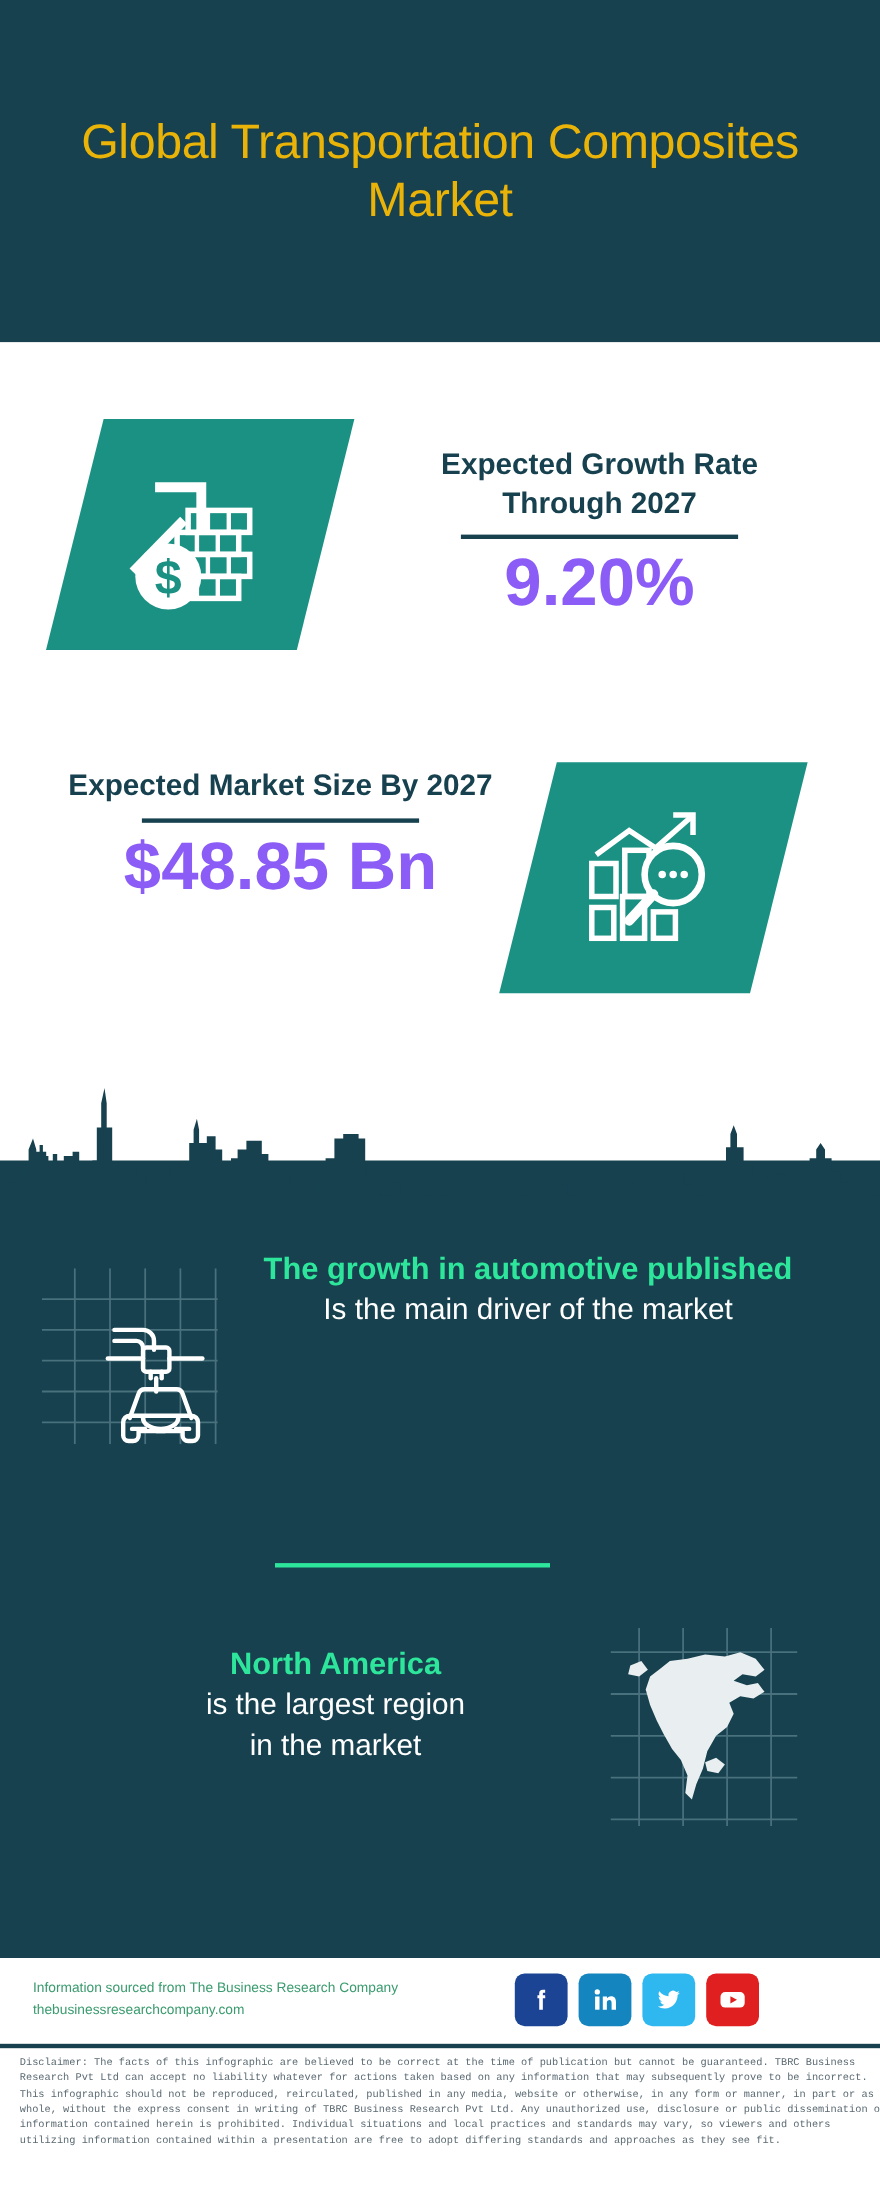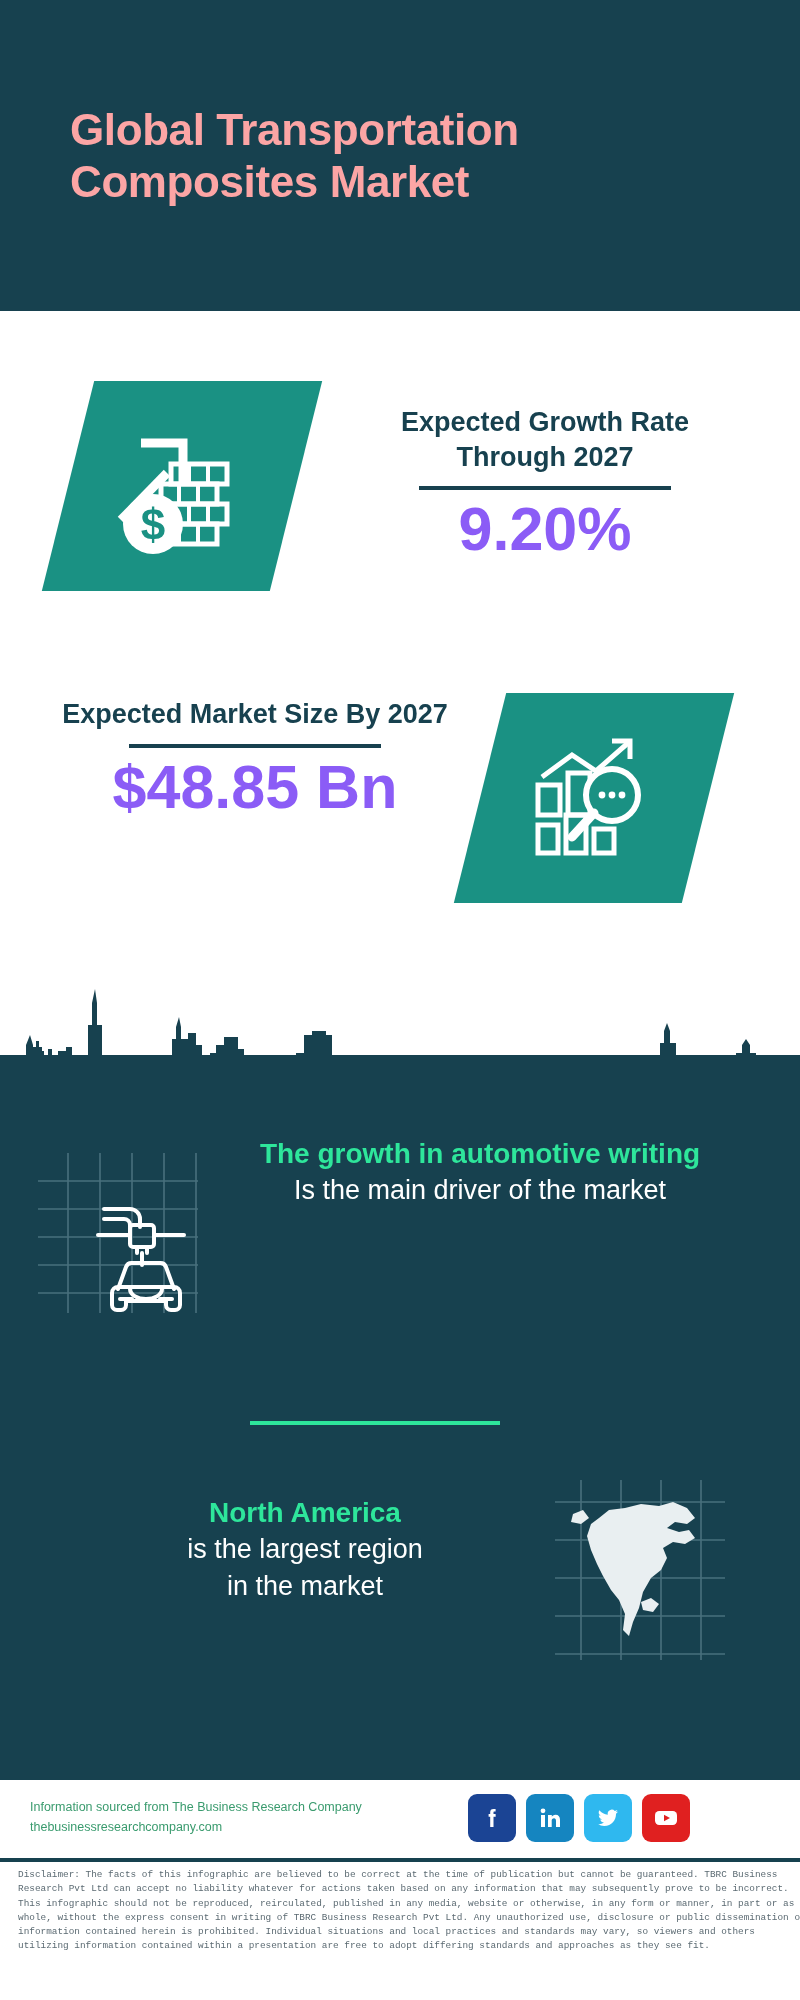--- a/index.html
+++ b/index.html
@@ -10,22 +10,22 @@
     overflow:hidden;
   }
   .page { position:relative; width:800px; height:2000px; background:#fff; }
 
   
   .header {
     position:absolute; left:0; top:0; width:800px; height:311px;
     background:#17414f; display:flex; align-items:center; justify-content:center;
   }
   .header-title {
-    color:#fca5a5; font-size:44px; font-weight:bold; line-height:1.18;
-    letter-spacing:-0.4px; width:660px;
+    color:#eab308; font-size:44px; font-weight:normal; line-height:1.18;
+    text-align:center; letter-spacing:-0.4px; width:660px;
   }
 
   
   .stat1 { position:absolute; left:0; top:311px; width:800px; height:345px; }
   .para-icon {
     position:absolute; width:228px; height:210px;
     background:#1a9183;
     transform:skewX(-14deg);
     display:flex; align-items:center; justify-content:center;
   }
@@ -222,21 +222,21 @@
         <path d="M104 100 V112"></path>
         <path d="M80 136 L88 114 a6 6 0 0 1 6 -4 H122 a6 6 0 0 1 6 4 L136 136"></path>
         <path d="M74 140 a6 6 0 0 1 6 -6 H136 a6 6 0 0 1 6 6 V152 a5 5 0 0 1 -5 5 h-4 a5 5 0 0 1 -5 -5 v-4 H88 v4 a5 5 0 0 1 -5 5 h-4 a5 5 0 0 1 -5 -5 Z"></path>
         <path d="M92 136 a16 10 0 0 0 32 0"></path>
         <line x1="82" y1="146" x2="94" y2="146"></line>
         <line x1="122" y1="146" x2="134" y2="146"></line>
         <line x1="104" y1="148" x2="112" y2="148"></line>
       </g>
     </svg>
     <div class="driver-text">
-      <div class="accent-line">The growth in automotive writing</div>
+      <div class="accent-line">The growth in automotive published</div>
       <div class="plain-line">Is the main driver of the market</div>
     </div>
   </div>
 
   <div class="divider"></div>
 
   <div class="region-row">
     <div class="region-text">
       <div class="accent-line">North America</div>
       <div class="plain-line">is the largest region</div>

